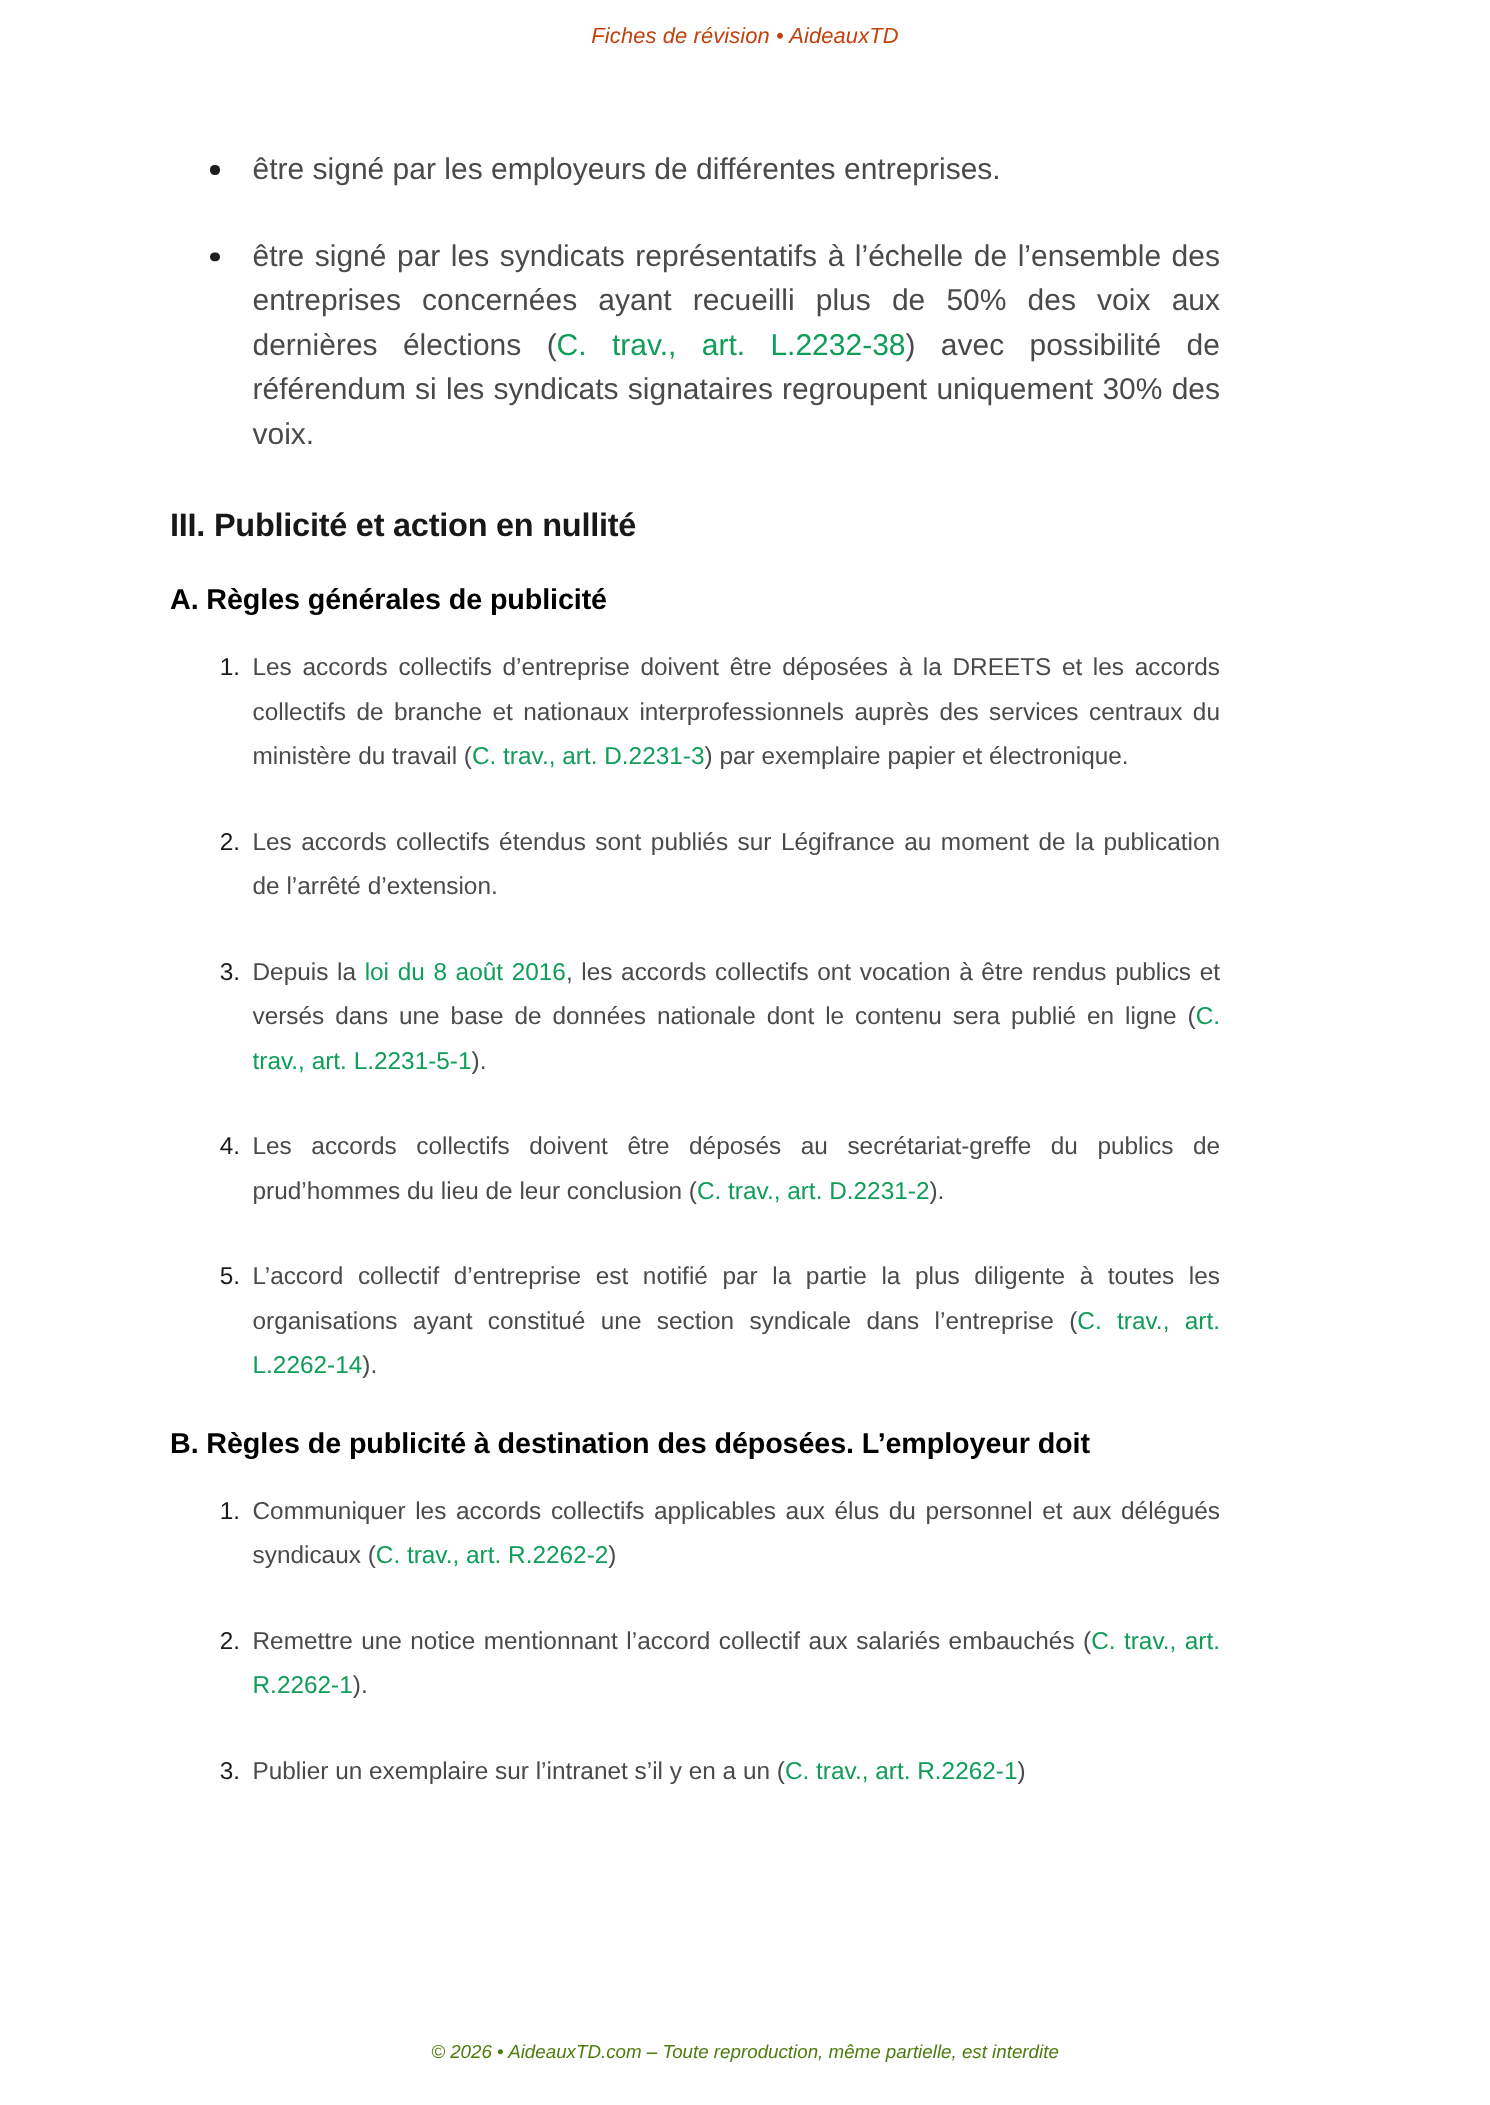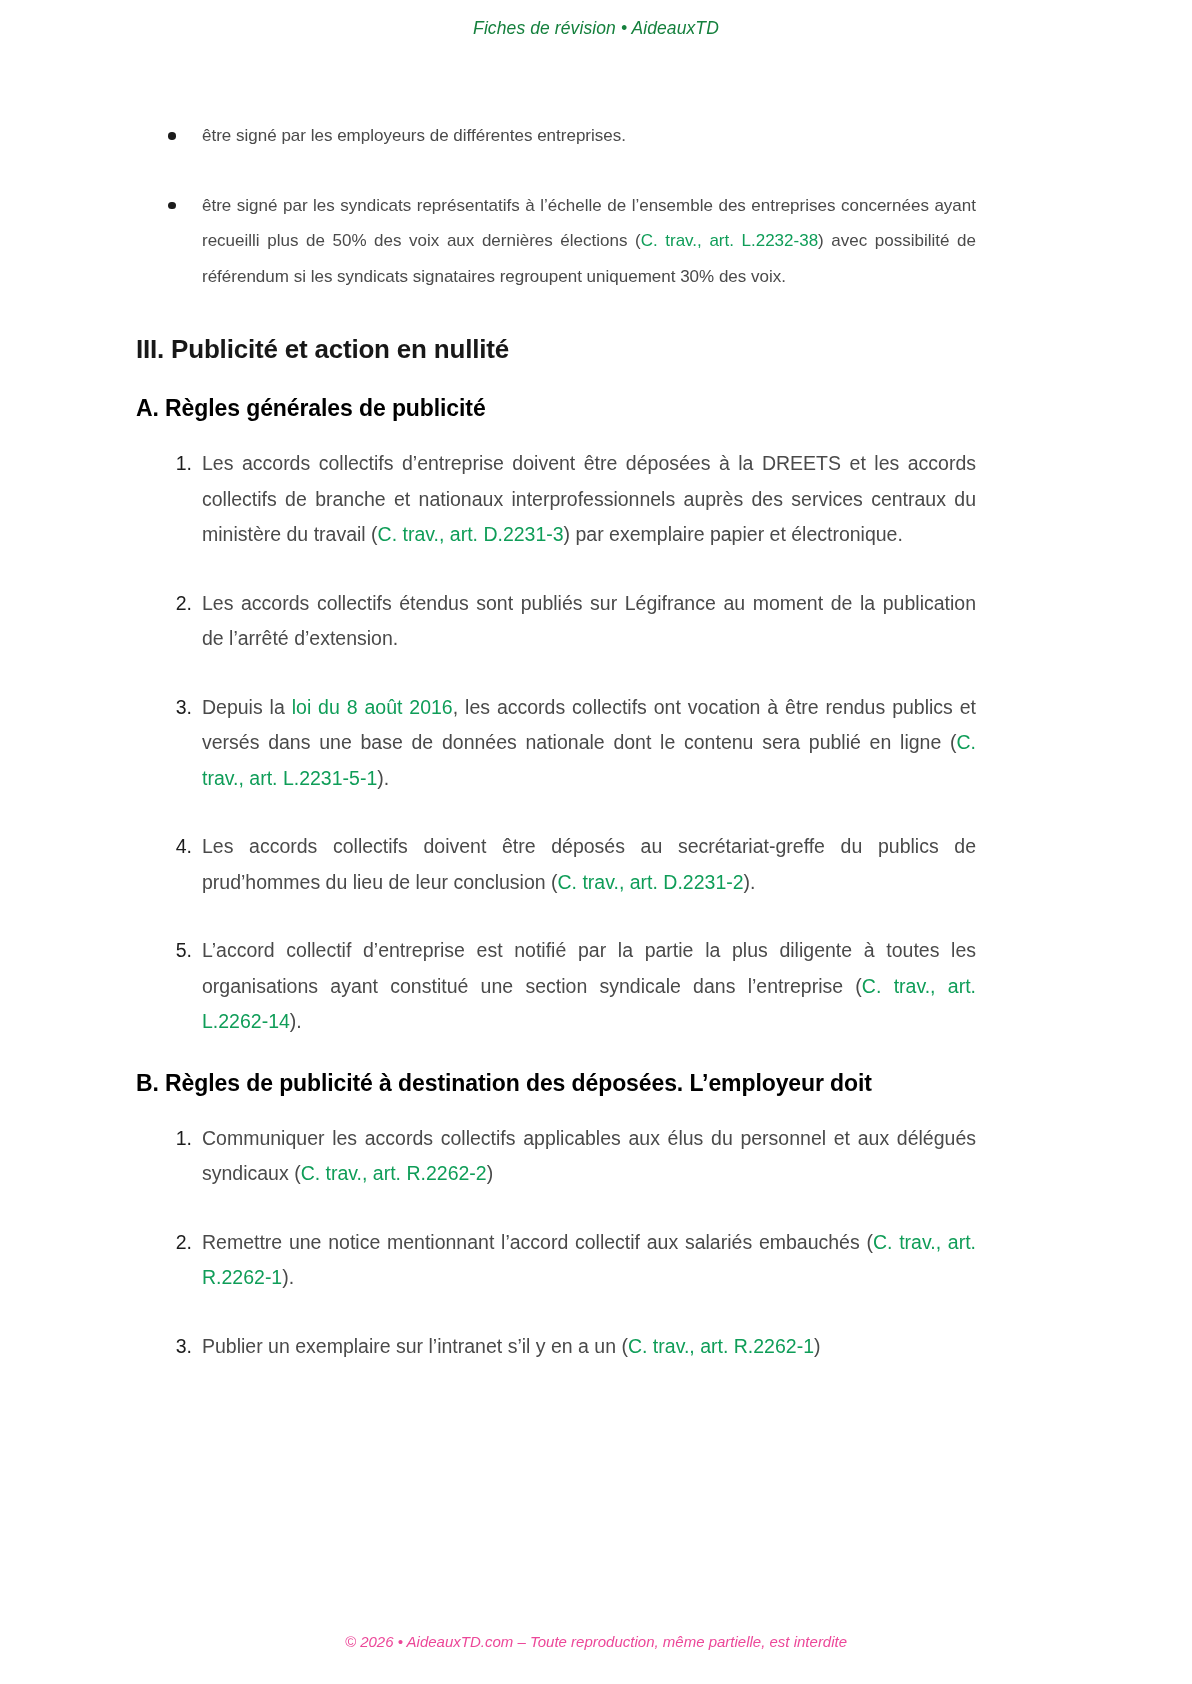--- a/index.html
+++ b/index.html
@@ -20,21 +20,21 @@
 
   
   .running-header {
     position: absolute;
     top: 18px;
     left: 0;
     width: 100%;
     text-align: center;
     font-style: italic;
     font-size: 17.5px;
-    color: #15803d;
+    color: #c2410c;
     letter-spacing: 0.1px;
   }
 
   
   .content {
     position: absolute;
     top: 118px;
     left: 136px;
     width: 840px;
   }
@@ -42,21 +42,21 @@
   
   ul.bullets {
     list-style: none;
     margin: 0;
     padding: 0;
   }
   ul.bullets > li {
     position: relative;
     padding-left: 66px;
     margin-bottom: 34px;
-    font-size: 17px;
+    font-size: 24px;
     line-height: 35.5px;
     color: #4a4a4a;
     text-align: justify;
     text-justify: inter-word;
   }
   ul.bullets > li:last-child { margin-bottom: 12px; }
   ul.bullets > li .dot {
     position: absolute;
     left: 32px;
     top: 14px;
@@ -118,21 +118,21 @@
 
   
   .footer {
     position: absolute;
     bottom: 34px;
     left: 0;
     width: 100%;
     text-align: center;
     font-style: italic;
     font-size: 15px;
-    color: #ec4899;
+    color: #4d7c0f;
   }
 </style>
 </head>
 <body>
 
 <div class="page">
 
   <div class="running-header">Fiches de révision • AideauxTD</div>
 
   <div class="content">

